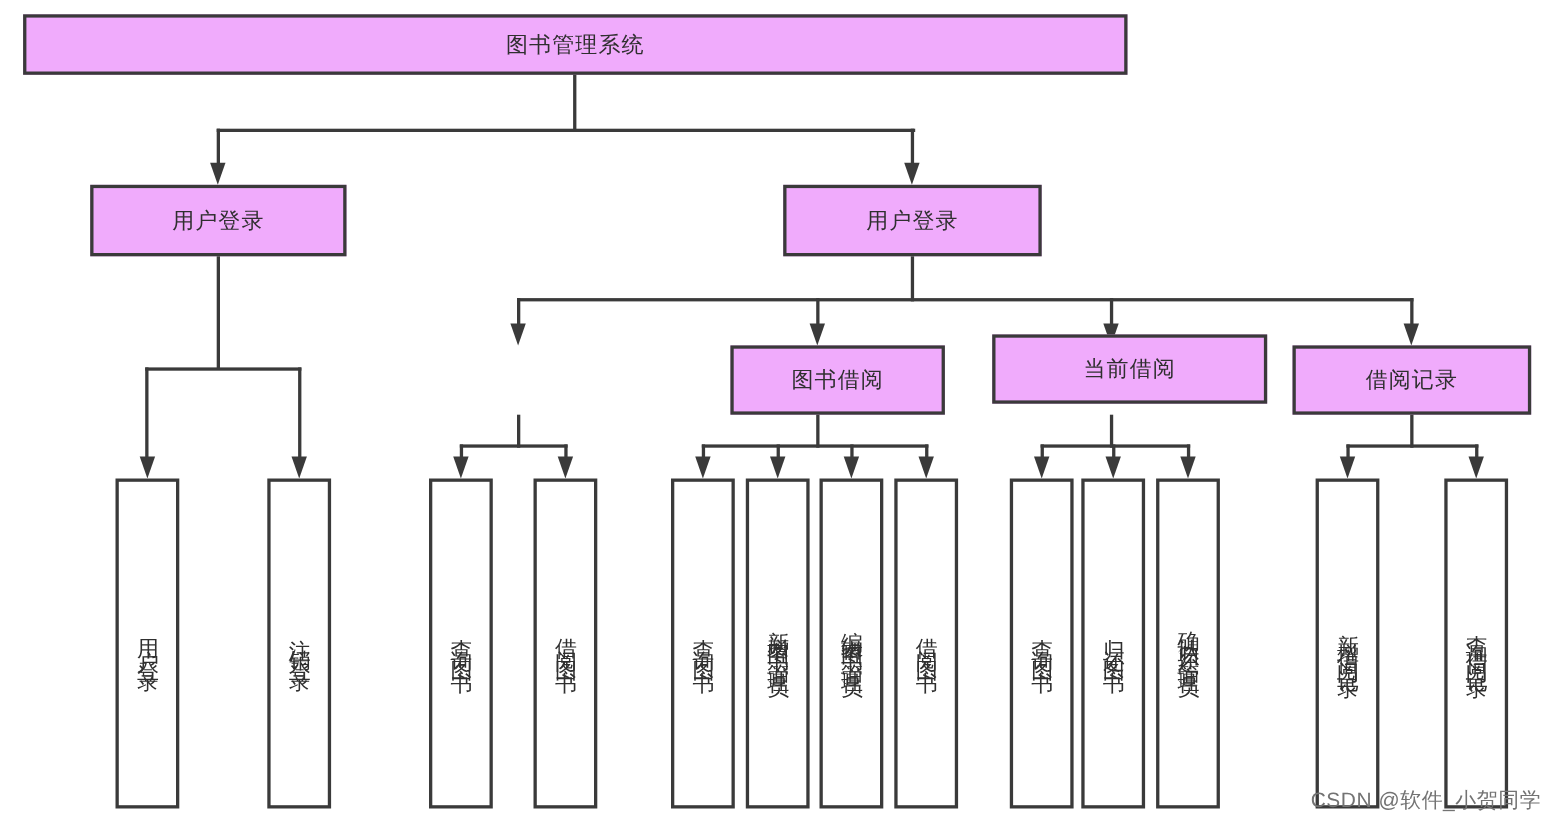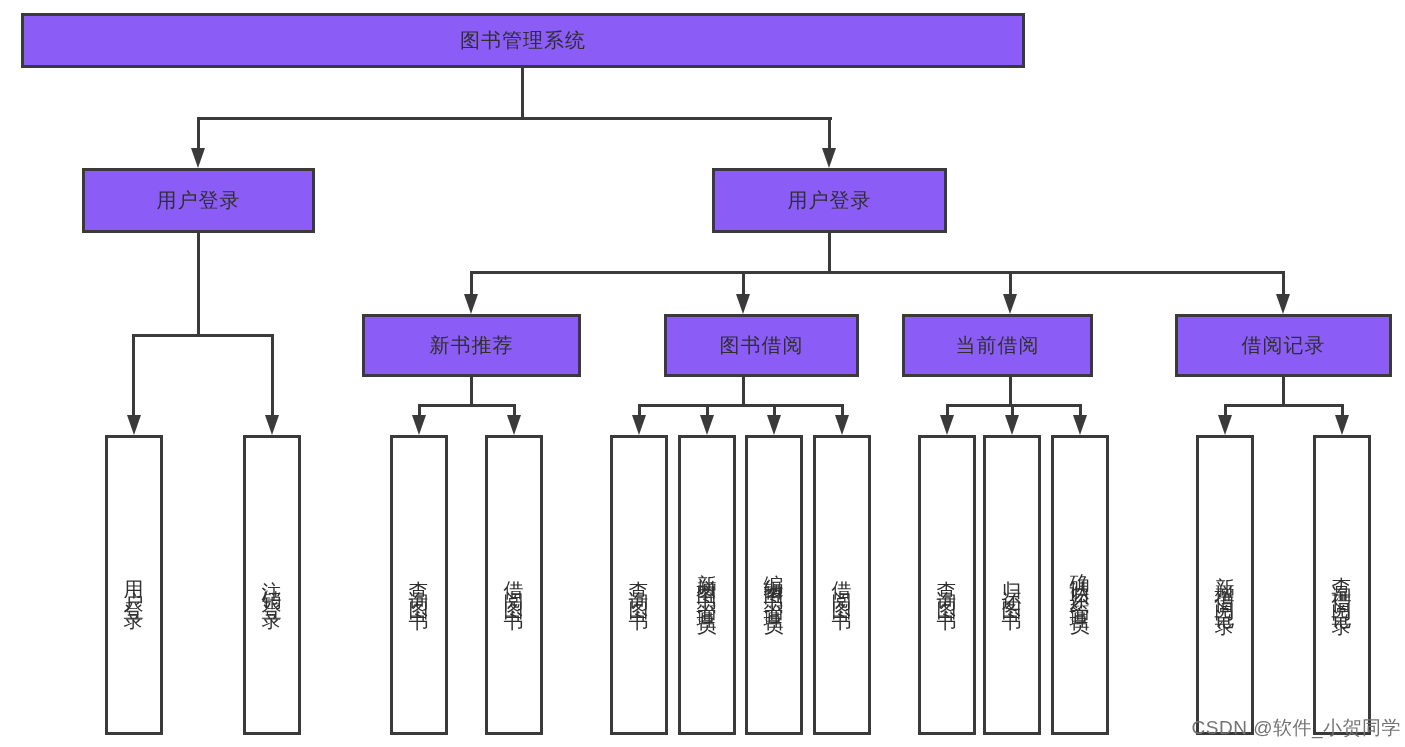--- a/index.html
+++ b/index.html
@@ -1,21 +1,21 @@
 <!DOCTYPE html>
 <html><head>
 <meta charset="utf-8">
 <style>
   html,body{margin:0;padding:0;background:#ffffff;}
   #canvas{
     position:relative;width:1405px;height:747px;background:#ffffff;
     font-family:"Liberation Sans","DejaVu Sans",sans-serif;overflow:hidden;
   }
   .box{
-    position:absolute;box-sizing:border-box;border:3px solid #3a3a3a;background:#8b5cf6;
+    position:absolute;box-sizing:border-box;border:3px solid #3a3a3a;background:#f0abfc;
     display:flex;align-items:center;justify-content:center;
     color:#2f2f2f;font-size:20px;letter-spacing:1px;
   }
   .leaf{
     position:absolute;box-sizing:border-box;border:3px solid #3a3a3a;background:#ffffff;
     top:435px;width:58px;height:300px;
     display:flex;align-items:center;justify-content:center;
   }
   .vtext{
     writing-mode:vertical-rl;text-orientation:mixed;
@@ -68,27 +68,24 @@
   <div class="hline" style="left:470px;top:271px;width:815px;"></div>
   <div class="vline" style="left:470px;top:271px;height:25px;"></div>
   <div class="arrow" style="left:464px;top:294px;"></div>
   <div class="vline" style="left:742px;top:271px;height:25px;"></div>
   <div class="arrow" style="left:736px;top:294px;"></div>
   <div class="vline" style="left:1009px;top:271px;height:25px;"></div>
   <div class="arrow" style="left:1003px;top:294px;"></div>
   <div class="vline" style="left:1282px;top:271px;height:25px;"></div>
   <div class="arrow" style="left:1276px;top:294px;"></div>
 
-  <div class="box" style="left:362px;top:314px;width:219px;height:63px;">
-    <span>新书推荐</span>
-  </div>
   <div class="box" style="left:664px;top:314px;width:195px;height:63px;">
     <span>图书借阅</span>
   </div>
-  <div class="box" style="left:902px;top:314px;width:191px;height:63px;">
+  <div class="box" style="left:902px;top:304px;width:250px;height:63px;">
     <span>当前借阅</span>
   </div>
   <div class="box" style="left:1175px;top:314px;width:217px;height:63px;">
     <span>借阅记录</span>
   </div>
 
   <div class="vline" style="left:470px;top:377px;height:30px;"></div>
   <div class="hline" style="left:418px;top:404px;width:98px;"></div>
   <div class="vline" style="left:418px;top:404px;height:14px;"></div>
   <div class="arrow" style="left:412px;top:415px;"></div>

